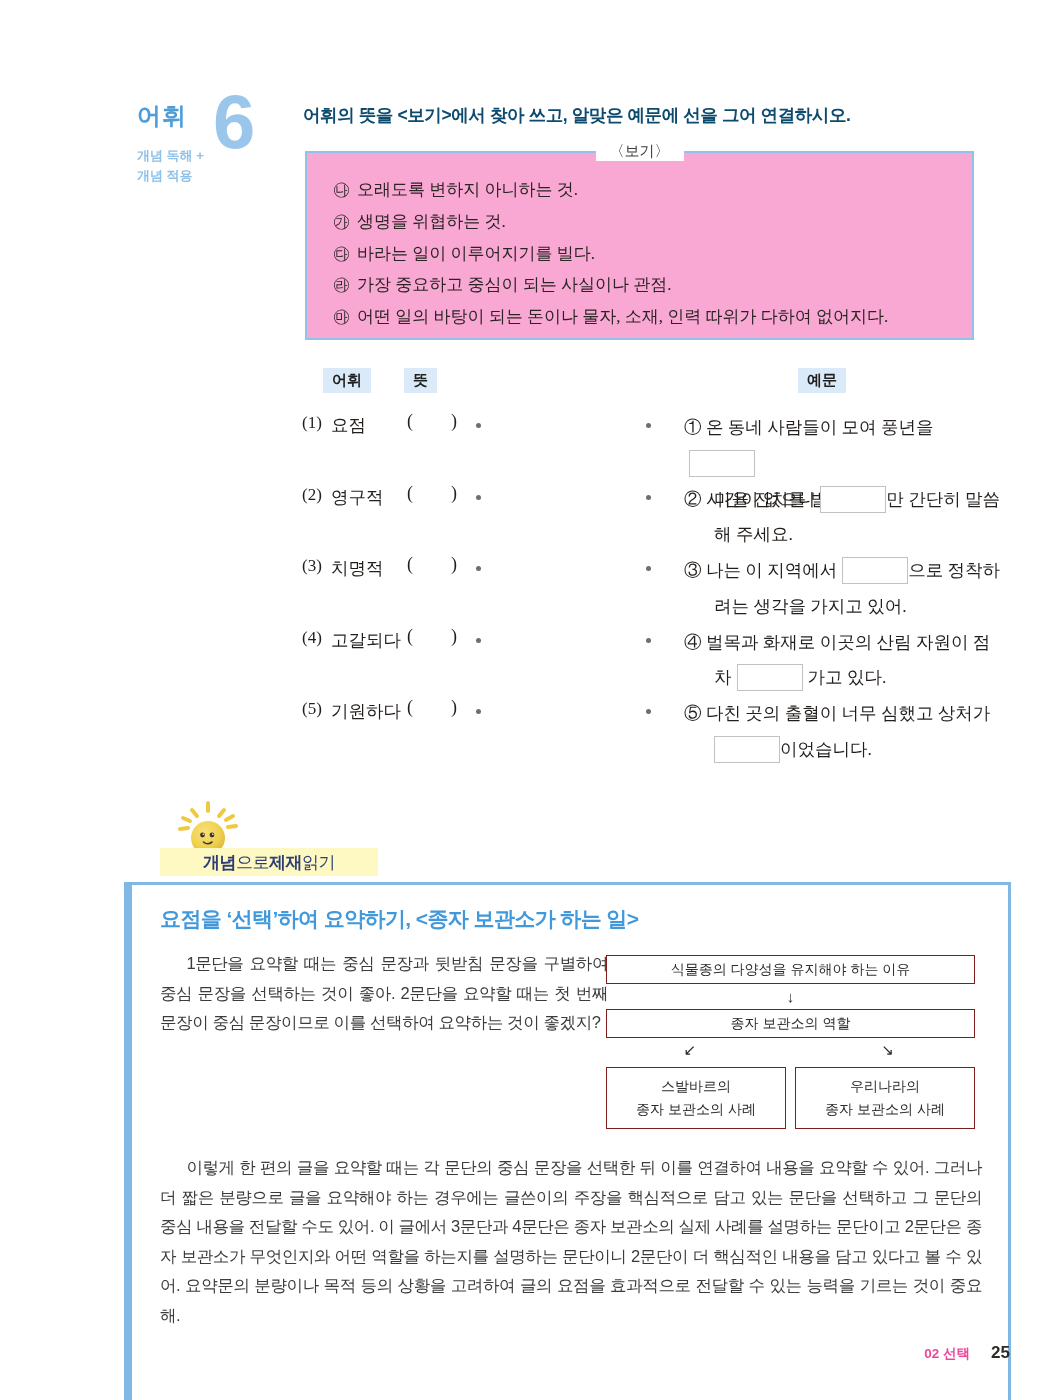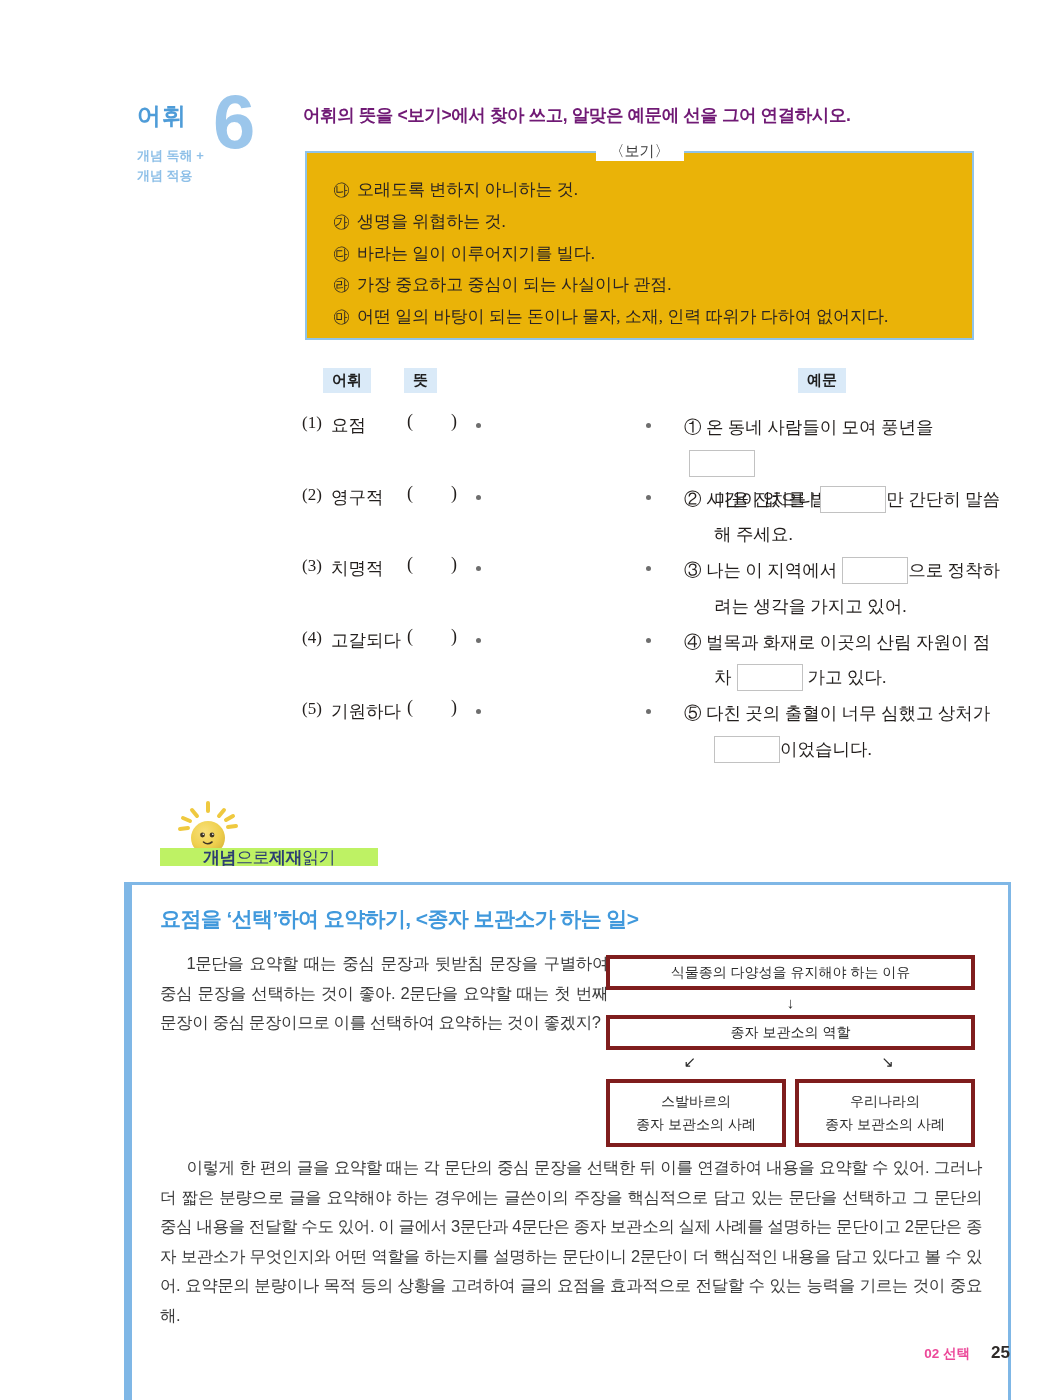--- a/index.html
+++ b/index.html
@@ -6,24 +6,24 @@
   html,body { background:#ffffff; }
   .page {
     position:relative; width:1061px; height:1400px; background:#ffffff;
     font-family:"Liberation Sans", sans-serif; color:#262220; overflow:hidden;
   }
 
   
   .hdr-title { position:absolute; left:137px; top:100px; font-size:24px; font-weight:700; color:#4E9CD8; letter-spacing:1px; }
   .hdr-sub { position:absolute; left:137px; top:146px; font-size:13px; font-weight:600; color:#8FC0E8; line-height:20px; }
   .hdr-num { position:absolute; left:213px; top:84px; font-size:76px; font-weight:700; color:#9BC6EB; line-height:1; }
-  .instruction { position:absolute; left:303px; top:103px; font-size:17.5px; font-weight:700; color:#701a75; letter-spacing:-0.4px; }
-
-  
-  .bogi { position:absolute; left:305px; top:151px; width:669px; height:189px; border:2px solid #90C3E9; background:#eab308; }
+  .instruction { position:absolute; left:303px; top:103px; font-size:17.5px; font-weight:700; color:#0c4a6e; letter-spacing:-0.4px; }
+
+  
+  .bogi { position:absolute; left:305px; top:151px; width:669px; height:189px; border:2px solid #90C3E9; background:#f9a8d4; }
   .bogi-label { position:absolute; top:-11px; left:50%; transform:translateX(-50%); background:#fff; padding:0 14px; font-family:"Liberation Serif", serif; font-size:15px; color:#3a3a3a; white-space:nowrap; }
   .bogi-items { padding:21px 24px 0 26px; }
   .bogi-item { font-family:"Liberation Serif", serif; font-size:17px; line-height:31.8px; color:#2a2423; }
   .bogi-item .marker { margin-right:7px; }
 
   
   .badge { position:absolute; display:inline-block; padding:3px 9px; background:#DAEAF8; font-size:15px; font-weight:700; color:#1f1f1f; }
   .badge-word { left:323px; top:368px; }
   .badge-meaning { left:404px; top:368px; }
   .badge-example { left:798px; top:368px; }
@@ -38,31 +38,31 @@
   .dot-left { left:476px; }
   .dot-right { left:646px; }
   .ex { position:absolute; left:668px; top:0; width:320px; font-family:"Liberation Serif", serif; font-size:17.5px; line-height:35.8px; color:#221e1c;margin-left:16px; }
   .ex-line2 { margin-left:30px; }
   .blank-box { display:inline-block; width:66px; height:27px; border:1px solid #c2c2c2; background:#fff; vertical-align:-8px; }
   .bx-ml { margin-left:5px; }
   .bx-mr { margin-right:5px; }
 
   
   .sun-icon { position:absolute; left:177px; top:800px; z-index:1; }
-  .concept-tab { position:absolute; left:160px; top:848px; z-index:2; width:218px; height:18px; background:#bef264; display:flex; align-items:center; justify-content:center; font-size:17px; color:#2C3E72; letter-spacing:-0.5px; }
+  .concept-tab { position:absolute; left:160px; top:848px; z-index:2; width:218px; height:28px; background:#fef9c3; display:flex; align-items:center; justify-content:center; font-size:17px; color:#2C3E72; letter-spacing:-0.5px; }
   .concept-tab .b { font-weight:700; }
   .concept-box { position:absolute; left:124px; top:882px; width:887px; height:527px; background:#fff; border:3px solid #7FB7E6; border-left-width:8px; }
   .concept-title { position:absolute; left:28px; top:20px; font-size:21px; font-weight:700; color:#4199DC; letter-spacing:-0.6px; }
   .concept-left { position:absolute; left:28px; top:64px; width:448px; font-size:16.5px; line-height:29.6px; color:#3b3b3b; text-align:justify; letter-spacing:-0.4px; }
   .concept-left p { text-indent:1.6em; }
   .concept-para3 { position:absolute; left:28px; top:268px; width:822px; font-size:16.5px; line-height:29.6px; color:#3b3b3b; text-align:justify; text-indent:1.6em; letter-spacing:-0.4px; }
 
   
   .flow { position:absolute; left:474px; top:70px; width:369px; font-size:14px; color:#2b2b2b; }
-  .flow-box { border:4px solid #7f1d1d; background:#fff; text-align:center; padding:4px 2px; line-height:19px; }
+  .flow-box { border:1px solid #7f1d1d; background:#fff; text-align:center; padding:4px 2px; line-height:19px; }
   .flow-arrow-down { text-align:center; font-size:15px; line-height:25px; height:25px; color:#2b2b2b; }
   .flow-arrows { position:relative; height:29px; font-size:15px; color:#2b2b2b; }
   .flow-arrow-l { position:absolute; left:21%; top:3px; }
   .flow-arrow-r { position:absolute; right:22%; top:3px; }
   .flow-bottom { display:flex; gap:9px;border-radius:8px; }
   .flow-bottom .flow-box { flex:1; padding:7px 2px; line-height:23px; }
 
   
   .footer { position:absolute; top:1343px; right:51px; display:flex; align-items:baseline; gap:21px; }
   .footer-chapter { font-size:13.5px; font-weight:700; color:#ec4899; }

